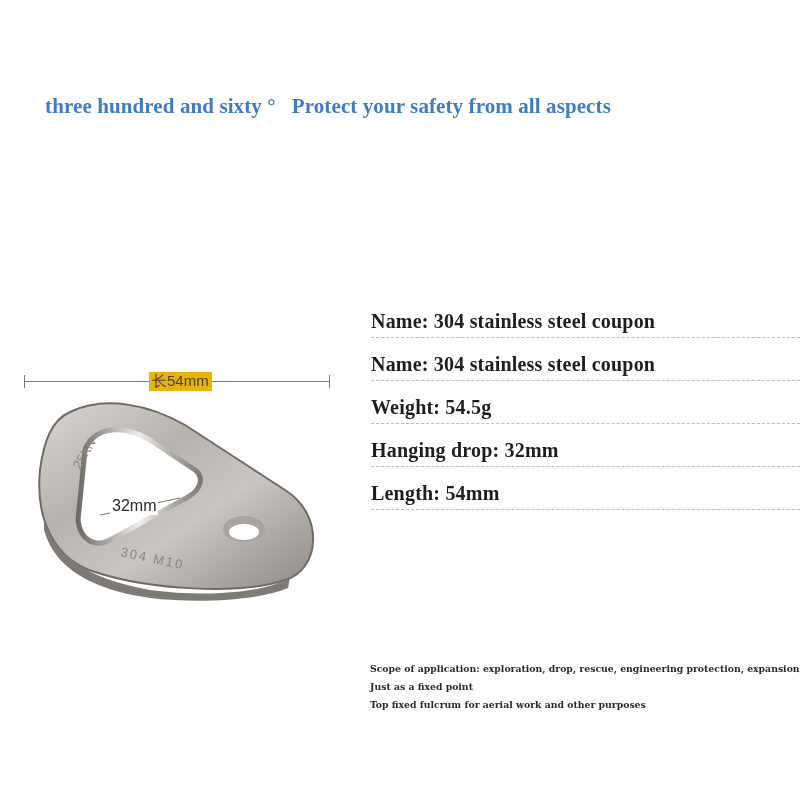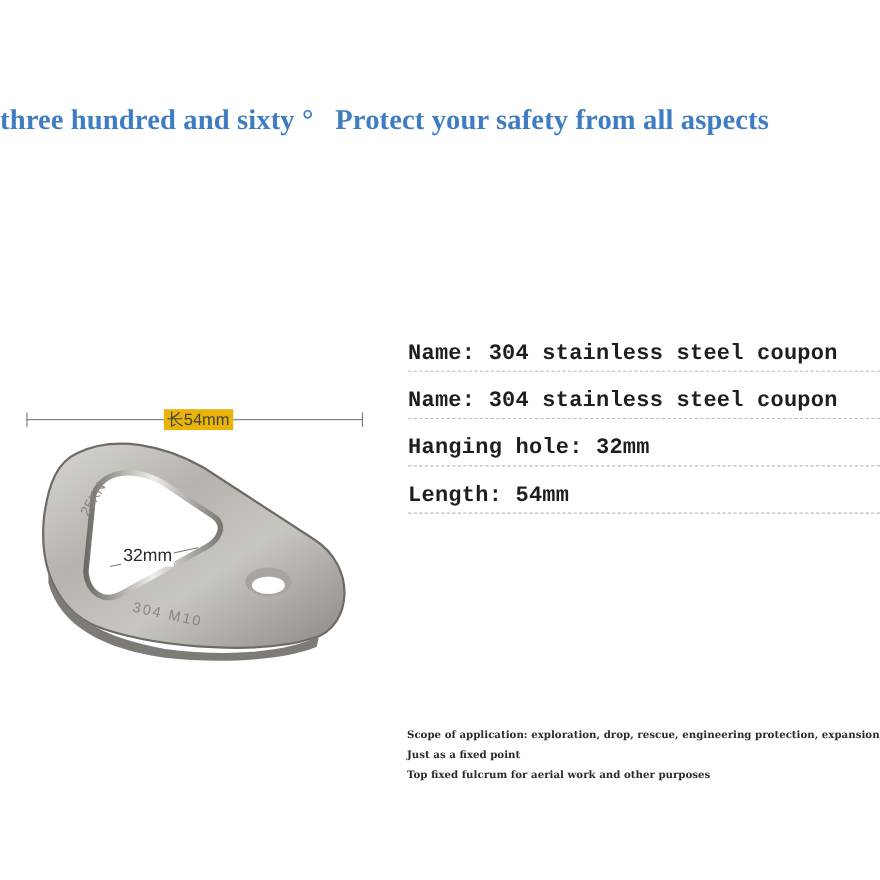--- a/index.html
+++ b/index.html
@@ -3,42 +3,42 @@
 <meta charset="utf-8">
 <style>
   html, body { margin: 0; padding: 0; }
   body {
     width: 800px; height: 800px; background: #ffffff; position: relative; overflow: hidden;
     font-family: "DejaVu Serif", "Liberation Serif", serif;
   }
   .slogan {
     position: absolute; left: 0; top: 94px; width: 656px; text-align: center;
     font-family: "Liberation Serif", "DejaVu Serif", serif;
-    font-weight: bold; font-size: 26px; color: #3f7cc4; white-space: pre; letter-spacing: 0.1px;
+    font-weight: bold; font-size: 21px; color: #3f7cc4; white-space: pre; letter-spacing: 0.1px;
   }
   .product { position: absolute; left: 0; top: 360px; width: 360px; height: 250px; }
   .dim-line {
     position: absolute; left: 24px; top: 372px; width: 306px; height: 18px;
     font-family: "Liberation Sans", "DejaVu Sans", sans-serif; color: #444;
   }
   .dim-line .bar { position: absolute; top: 9px; height: 1px; background: #777; }
   .dim-line .tick { position: absolute; top: 3px; width: 1px; height: 13px; background: #777; }
   .dim-line .label { position: absolute; left: 125px; top: 0; font-size: 15px; background: #eab308; padding: 0 3px; }
   .hole-dim {
     position: absolute; left: 100px; top: 495px; width: 100px; height: 22px;
     font-family: "Liberation Sans", "DejaVu Sans", sans-serif; font-size: 16px; color: #2a2a2a; text-align: right;
   }
   .specs { position: absolute; left: 371px; top: 295px; width: 429px; }
   .spec-row {
     position: relative; height: 43px; box-sizing: border-box;
     border-bottom: 1px dashed #bdbdbd;
   }
   .spec-row span {
     position: absolute; left: 0; bottom: 4px; font-weight: bold; font-size: 20px; color: #1e1e1e;
-    font-family: Liberation Mono, monospace; letter-spacing: 0.2px;
+    font-family: Liberation Serif, serif; letter-spacing: 0.2px;
   }
   .notes { position: absolute; left: 370px; top: 660px; width: 430px; }
   .notes div {
     font-weight: bold; font-size: 9.3px; color: #2a2a2a; height: 18px; line-height: 18px; white-space: nowrap;
     font-family: "DejaVu Serif", "Liberation Serif", serif;
   }
 </style>
 </head>
 <body>
 
@@ -86,21 +86,24 @@
 </div>
 
 <div class="specs">
   <div class="spec-row">
       <span>Name: 304 stainless steel coupon</span>
     </div>
   <div class="spec-row">
       <span>Name: 304 stainless steel coupon</span>
     </div>
   <div class="spec-row">
-      <span>Hanging hole: 32mm</span>
+      <span>Weight: 54.5g</span>
+    </div>
+  <div class="spec-row">
+      <span>Hanging drop: 32mm</span>
     </div>
   <div class="spec-row">
       <span>Length: 54mm</span>
     </div>
 </div>
 
 <div class="notes">
   <div>Scope of application: exploration, drop, rescue, engineering protection, expansion,</div>
   <div>Just as a fixed point</div>
   <div>Top fixed fulcrum for aerial work and other purposes</div>

